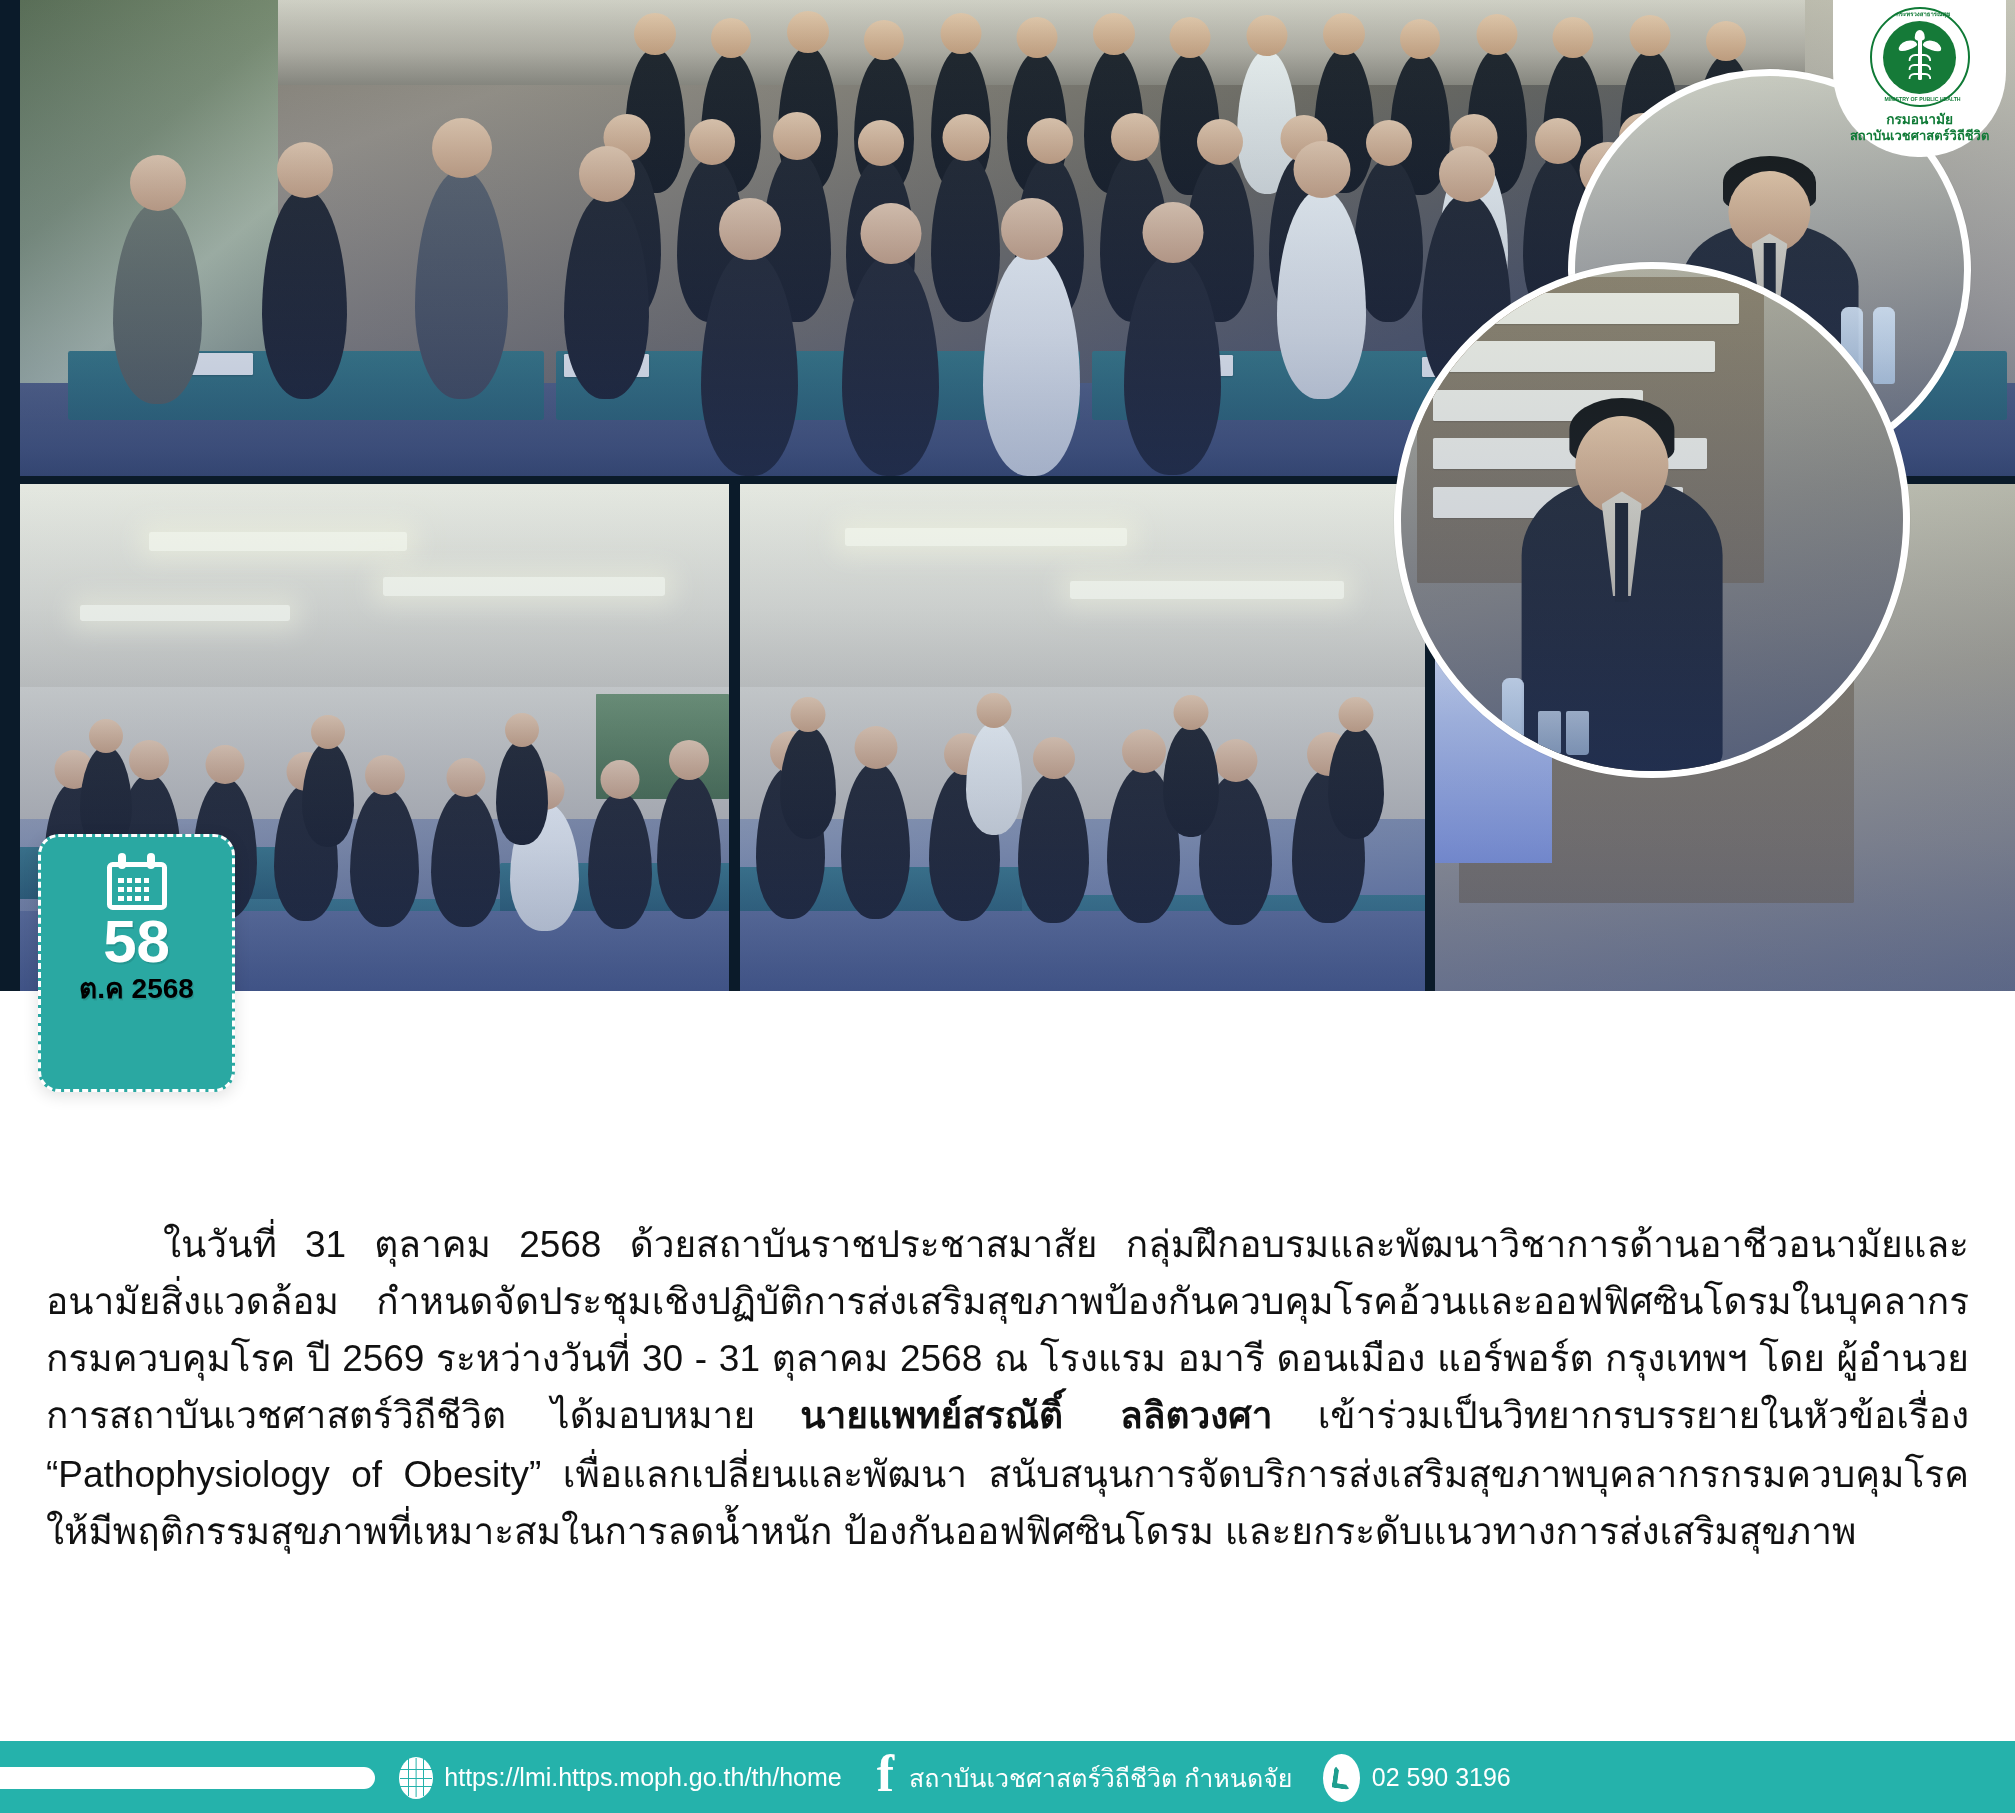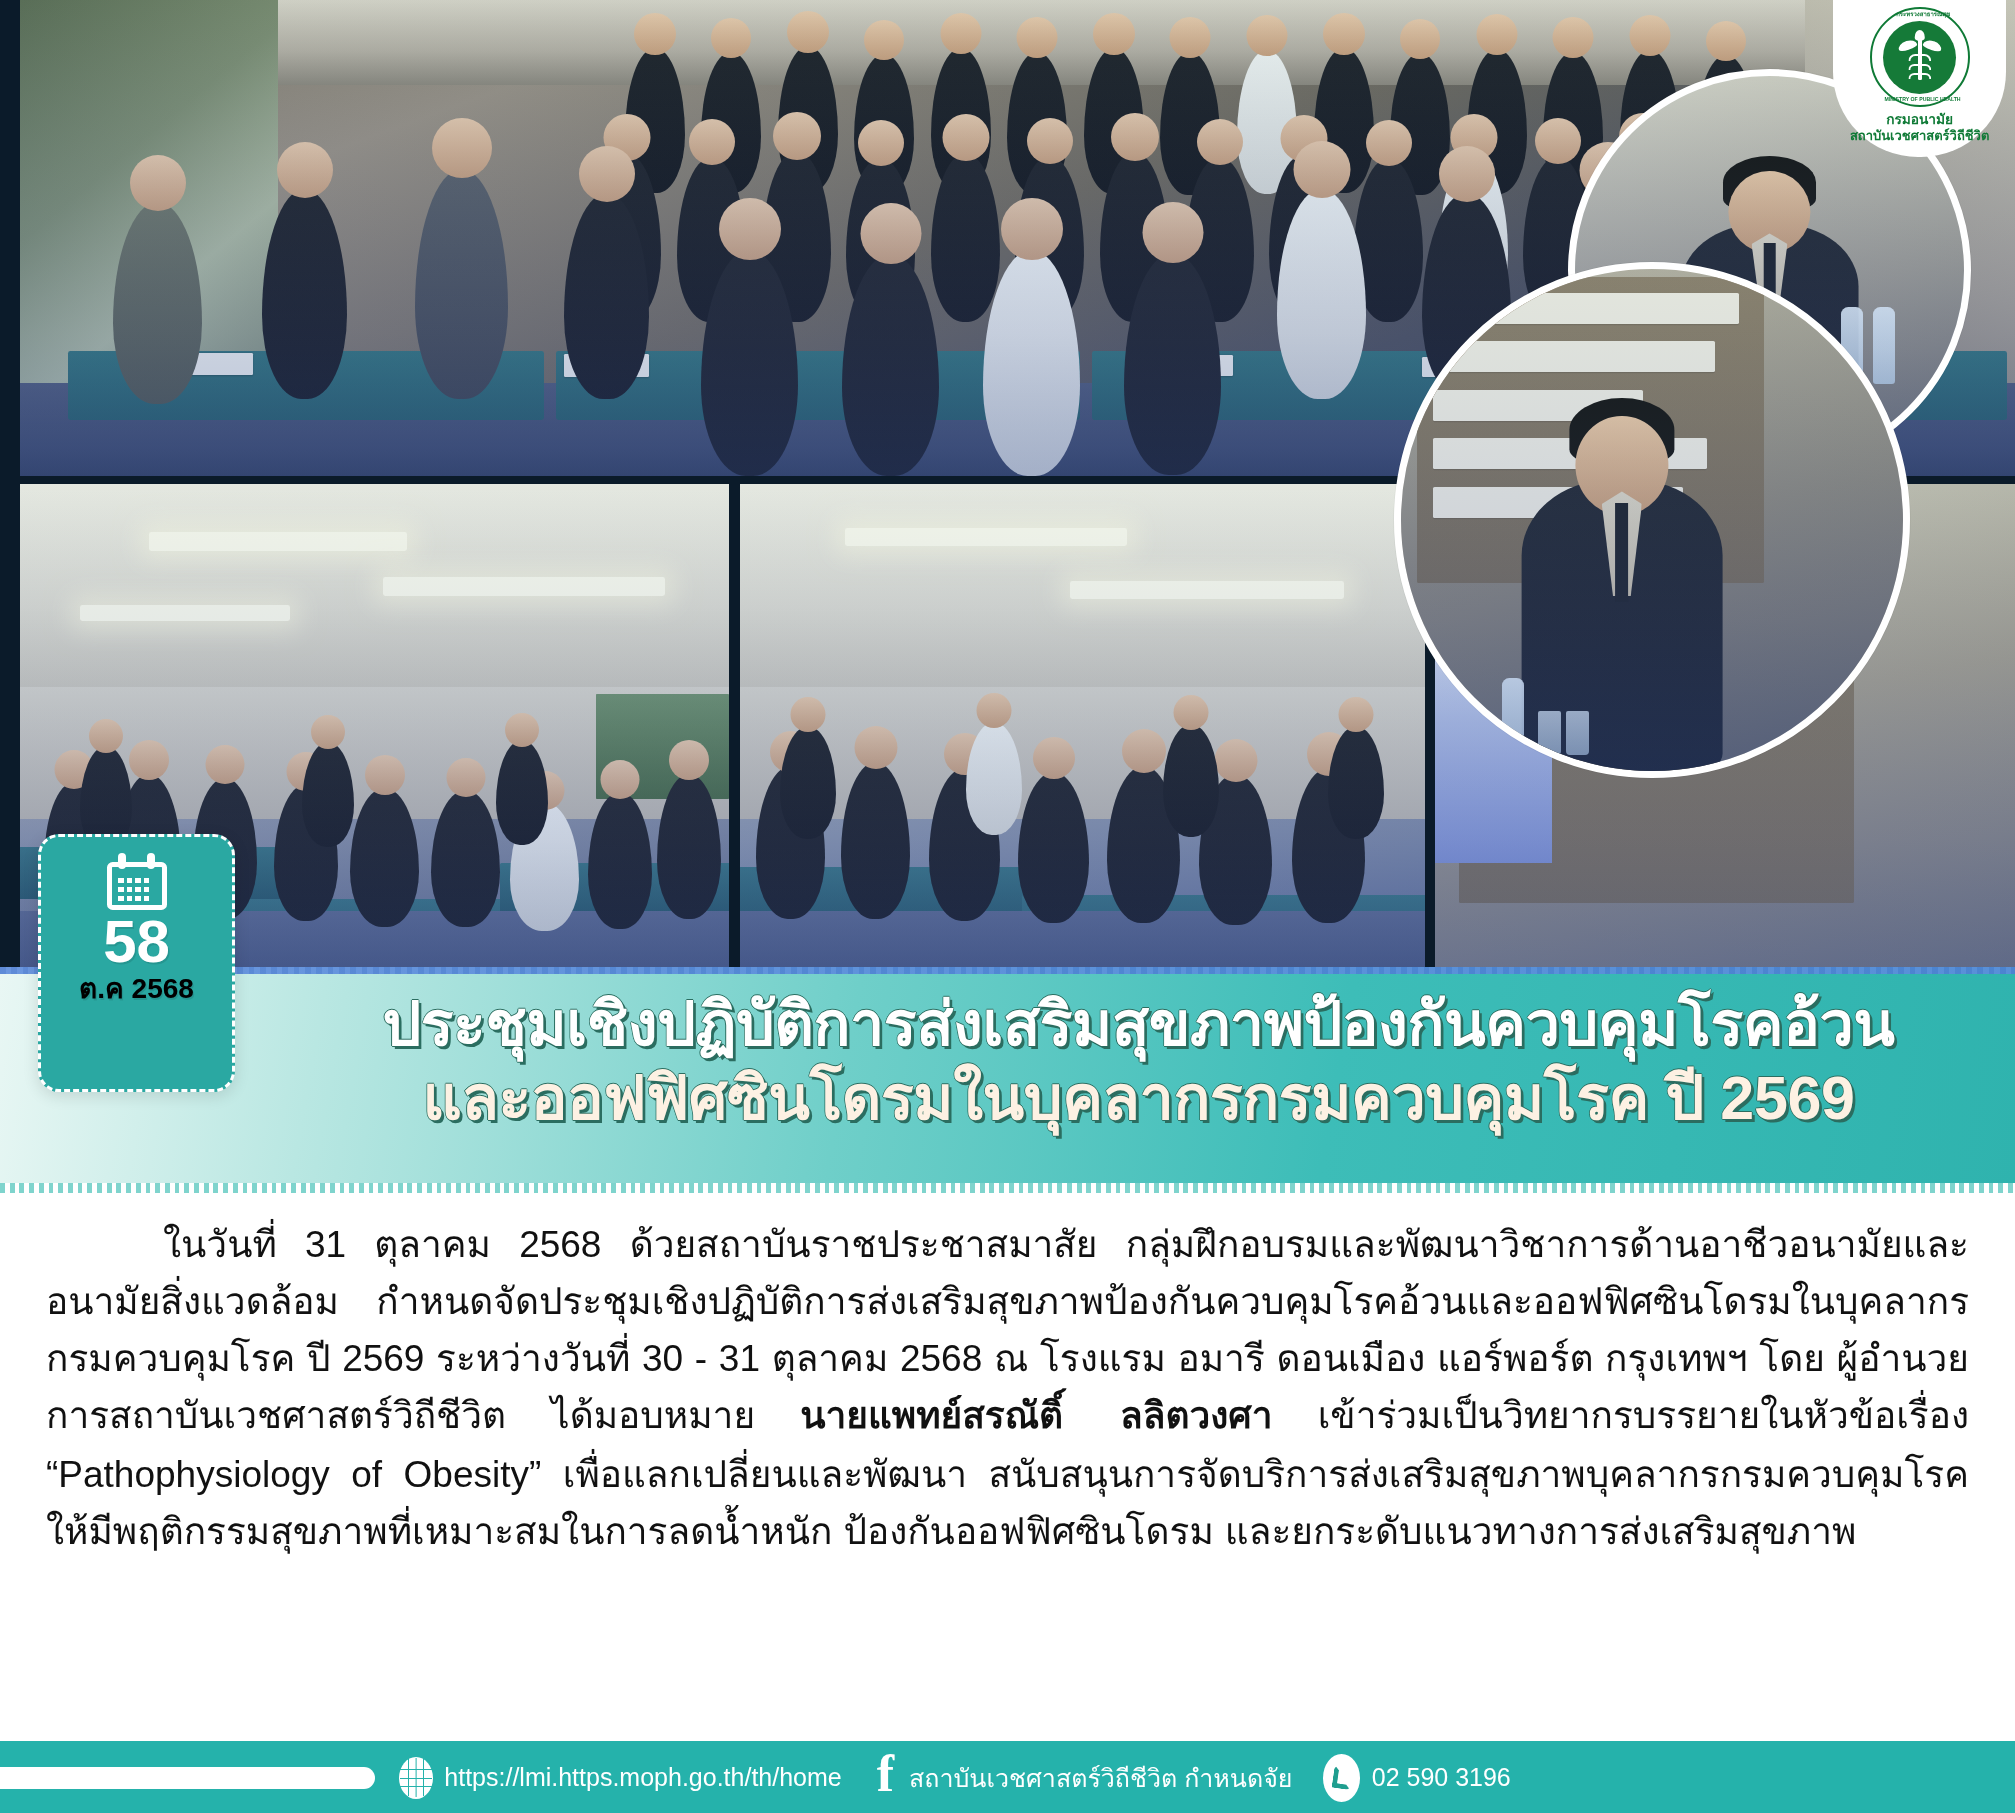--- a/index.html
+++ b/index.html
@@ -728,30 +728,20 @@
           <span class="cad-snake" style="top:80%;"></span>
         </div>
       </div>
     </div>
     <div class="logo-sub">
       <span class="l1">กรมอนามัย</span>
       <span class="l2">สถาบันเวชศาสตร์วิถีชีวิต</span>
     </div>
   </div>
 
-  <div class="title-band">
-    <div class="band-strip-top"></div>
-
-    <div class="title-wrap">
-      <div class="title-l1">ประชุมเชิงปฏิบัติการส่งเสริมสุขภาพป้องกันควบคุมโรคอ้วน</div>
-      <div class="title-l2">และออฟฟิศซินโดรมในบุคลากรกรมควบคุมโรค ปี 2569</div>
-    </div>
-
-    <div class="band-strip-bottom"></div>
-  </div>
 
   <div class="date-card" style="top:834px;">
     <div class="cal-ico">
       <span class="cal-ring a"></span>
       <span class="cal-ring b"></span>
       <span class="cal-body"></span>
       <span class="cal-dots">
         <i></i><i></i><i></i><i></i>
         <i></i><i></i><i></i><i></i>
         <i></i><i></i><i></i><i></i>

